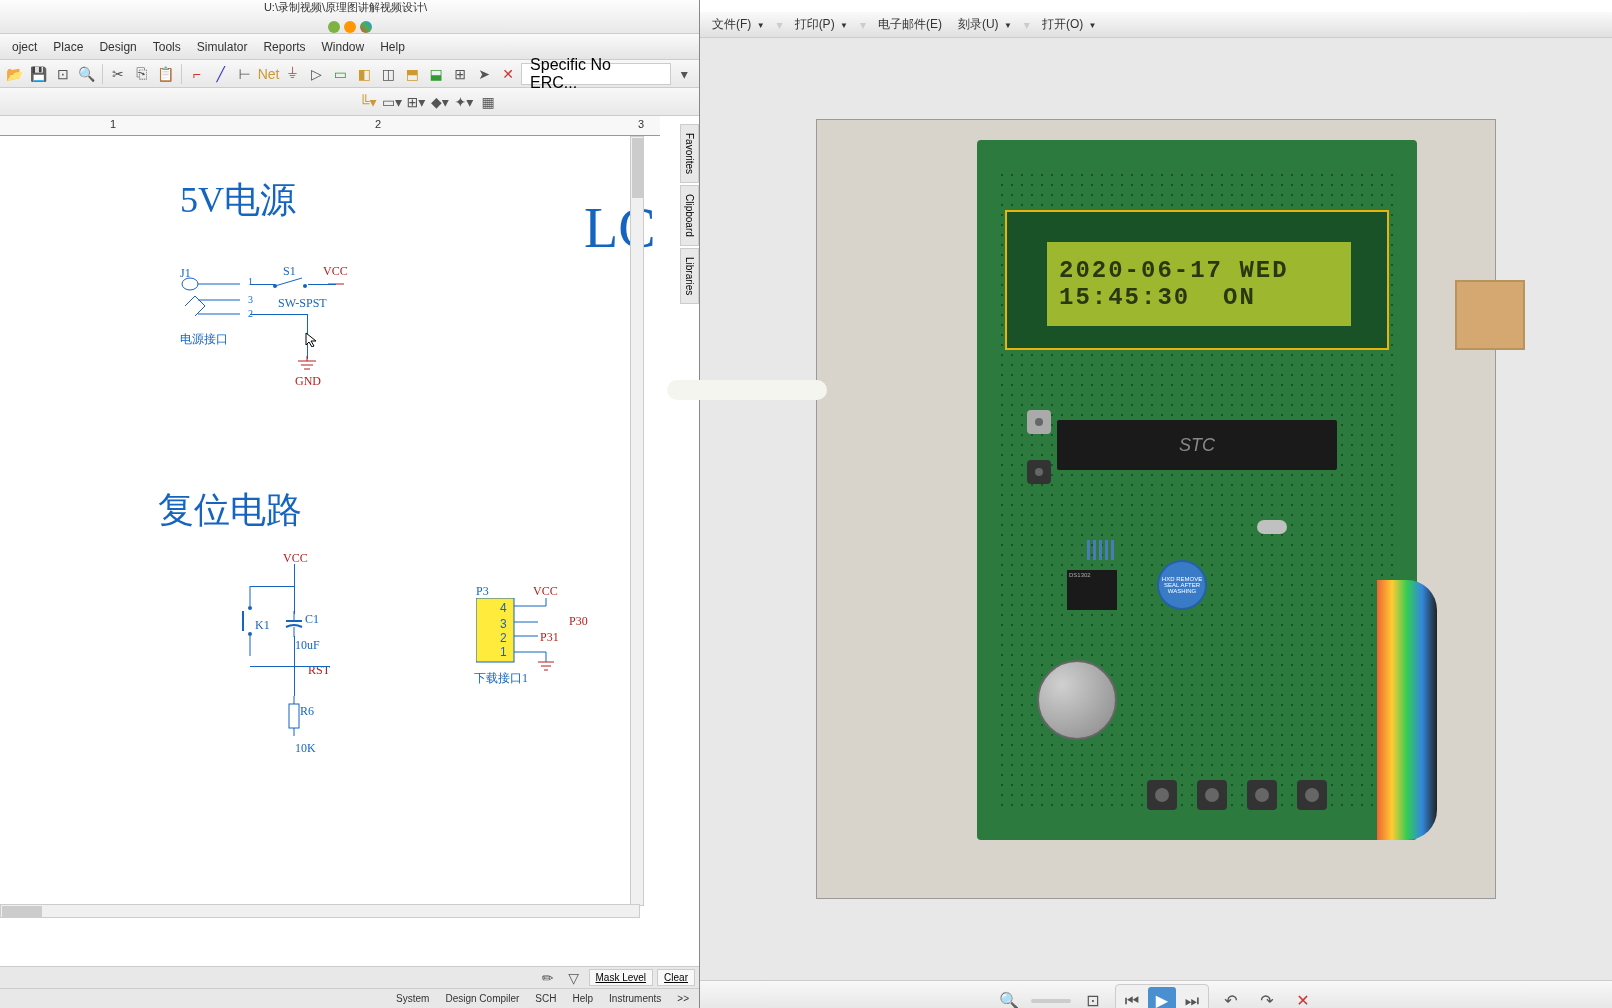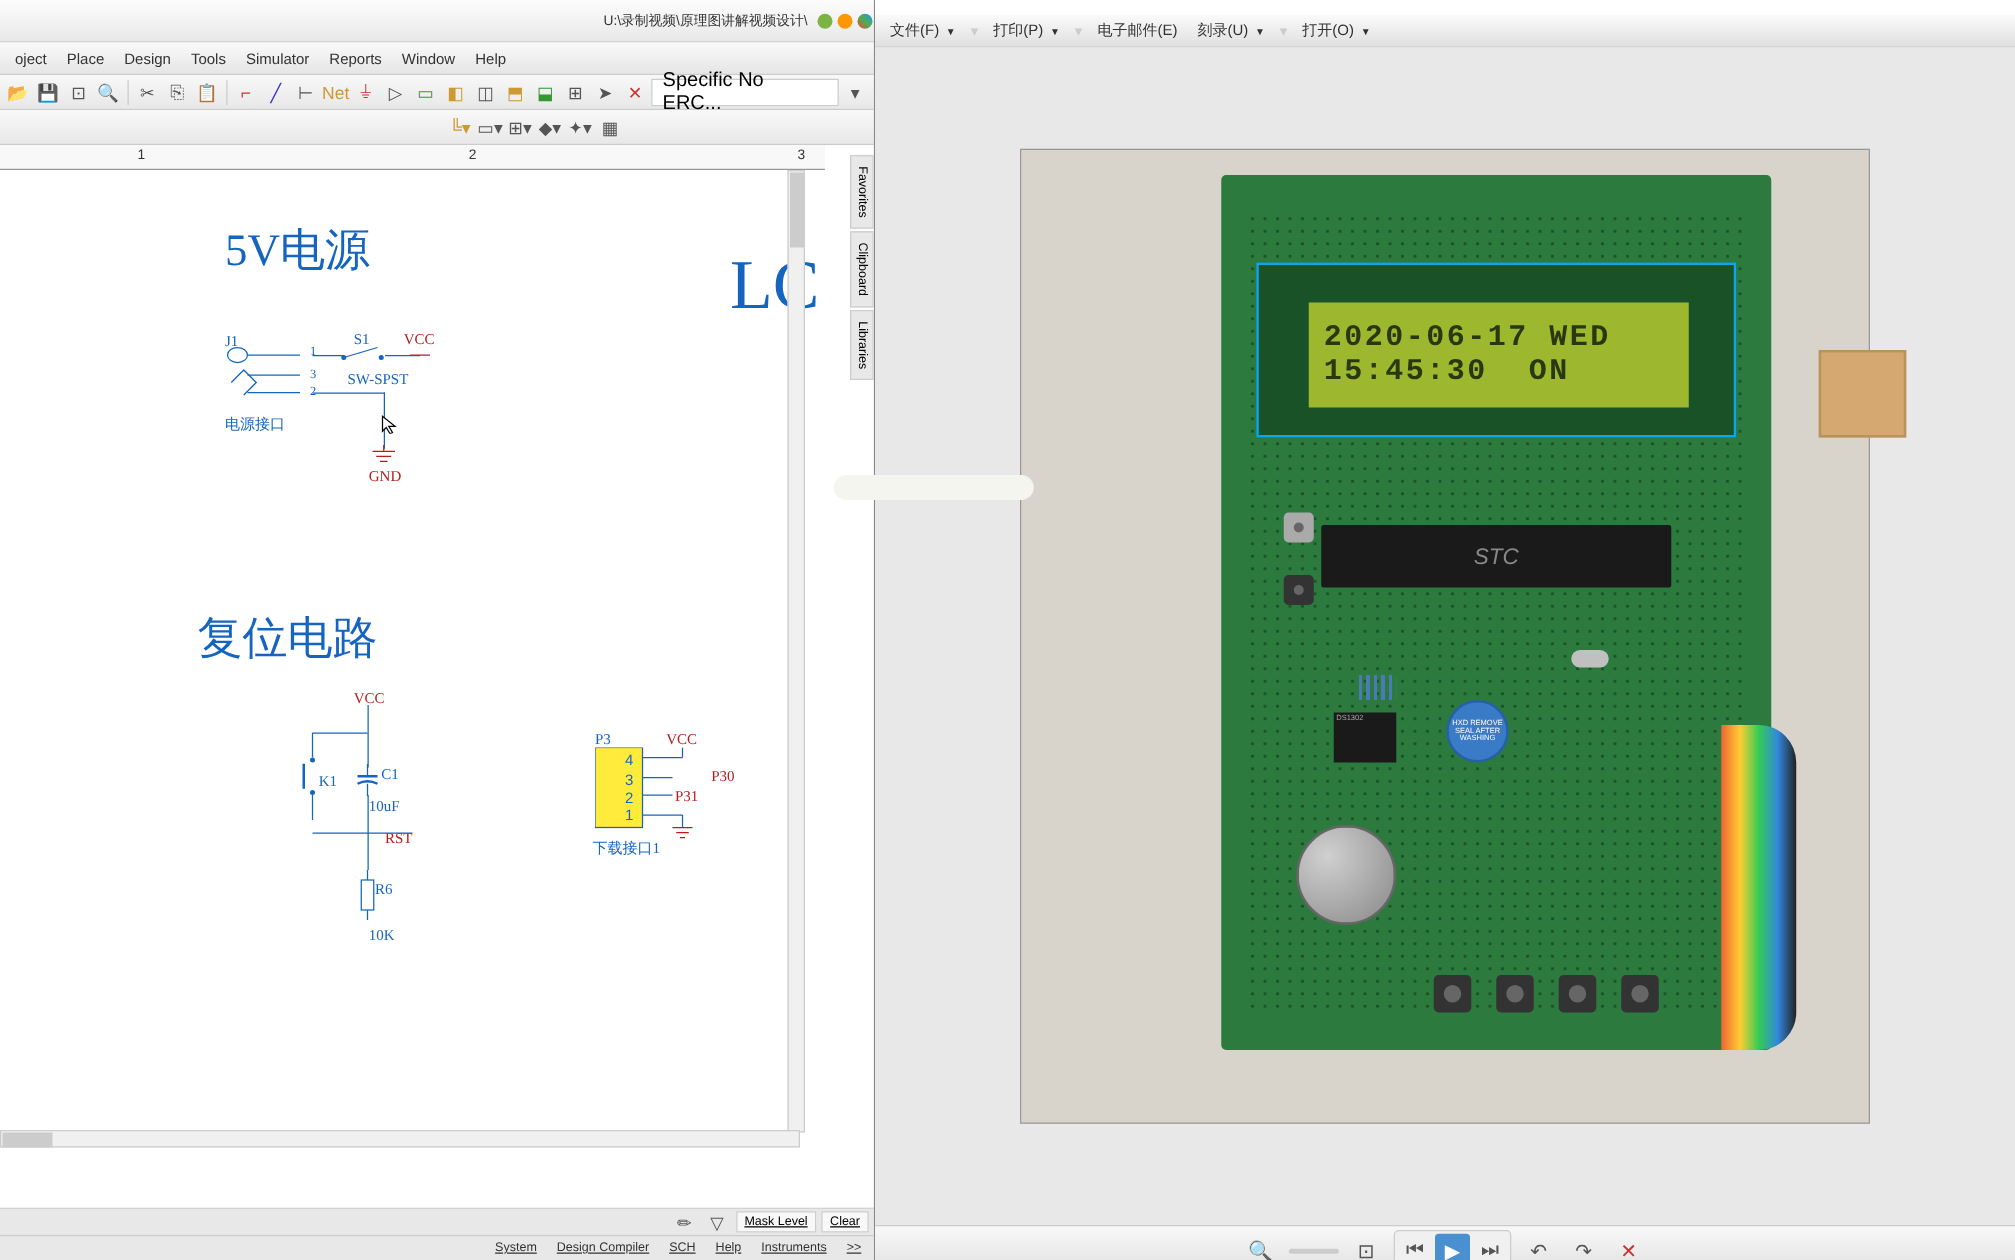--- a/index.html
+++ b/index.html
@@ -2,21 +2,21 @@
 <html><head>
   <meta charset="utf-8">
   <style>
     * { box-sizing: border-box; margin: 0; padding: 0; }
     body { font-family: "Microsoft YaHei", Arial, sans-serif; font-size: 12px; overflow: hidden; }
     .container { display: flex; width: 1612px; height: 1008px; }
     .left-pane { width: 700px; height: 100%; background: #f0f0f0; display: flex; flex-direction: column; border-right: 1px solid #888; }
     .right-pane { flex: 1; height: 100%; background: #f5f5f5; display: flex; flex-direction: column; margin-top: 12px; }
     
     
-    .title-bar { height: 34px; background: linear-gradient(#fdfdfd, #e8e8e8); display: flex; align-items: center; padding: 0 1px; border-bottom: 1px solid #ccc; }
+    .title-bar { height: 34px; background: linear-gradient(#fdfdfd, #e8e8e8); display: flex; align-items: center; padding: 0 12px; border-bottom: 1px solid #ccc; flex-direction: column; }
     .title-path { color: #333; font-size: 11px; flex: 1; text-align: right; padding-right: 8px; }
     .title-icons { display: flex; gap: 4px; }
     .dot-icon { width: 12px; height: 12px; border-radius: 50%; display: inline-block; }
     .green-dot { background: #7cb342; }
     .orange-dot { background: #ff9800; }
     .multi-dot { background: linear-gradient(45deg, #f44336, #4caf50, #2196f3); }
     
     .menu-bar { height: 26px; background: linear-gradient(#fafafa, #e5e5e5); display: flex; align-items: center; padding: 0 4px; border-bottom: 1px solid #ccc; }
     .menu-item { padding: 4px 8px; cursor: pointer; color: #333; }
     
@@ -47,34 +47,34 @@
     
     .scrollbar-v { position: absolute; right: 16px; top: 20px; width: 14px; height: 770px; background: #f0f0f0; border: 1px solid #ccc; }
     .scrollbar-thumb-v { width: 12px; height: 60px; background: #ccc; margin: 1px; position: absolute; top: 0; }
     .scrollbar-h { position: absolute; bottom: 48px; left: 0; height: 14px; width: 640px; background: #f0f0f0; border: 1px solid #ccc; }
     .scrollbar-thumb-h { height: 12px; width: 40px; background: #ccc; margin: 1px; }
     
     .bottom-bar { height: 22px; background: #e8e8e8; display: flex; align-items: center; justify-content: flex-end; padding: 0 4px; border-top: 1px solid #ccc; gap: 4px; }
     .bottom-btn { padding: 2px 6px; border: 1px solid #ccc; background: #f8f8f8; font-size: 10px; cursor: pointer; text-decoration: underline; }
     
     .status-bar { height: 20px; background: #e8e8e8; display: flex; align-items: center; justify-content: flex-end; padding: 0 4px; border-top: 1px solid #ccc; gap: 4px; }
-    .status-tab { padding: 2px 6px; font-size: 10px; cursor: pointer; color: #333; text-decoration: underline; }
+    .status-tab { padding: 2px 6px; font-size: 10px; cursor: pointer; color: #333; }
     
     
     .viewer-menu { height: 26px; background: linear-gradient(#fafafa, #e0e0e0); display: flex; align-items: center; padding: 0 8px; gap: 8px; border-bottom: 1px solid #ccc; }
     .viewer-menu-item { padding: 4px 4px; cursor: pointer; color: #333; font-size: 12px; }
     .viewer-menu-sep { color: #ccc; }
     .dropdown-arrow { font-size: 8px; margin-left: 2px; }
     
     .viewer-content { flex: 1; background: #e8e8e8; position: relative; display: flex; align-items: center; justify-content: center; }
     
     .pcb-photo { width: 680px; height: 780px; background: #d8d4cc; position: relative; border: 1px solid #999; }
     .pcb-board { position: absolute; left: 160px; top: 20px; width: 440px; height: 700px; background: #2d7a3e; border-radius: 4px; }
     .pcb-perf { position: absolute; inset: 30px 20px 30px 20px; background-image: radial-gradient(circle, #1a5228 1px, transparent 1.5px); background-size: 10px 10px; }
-    .lcd-module { position: absolute; top: 70px; left: 28px; width: 384px; height: 140px; background: #1a5228; border: 2px solid #0ea5e9; }
+    .lcd-module { position: absolute; top: 70px; left: 28px; width: 384px; height: 140px; background: #1a5228; border: 2px solid #eab308; }
     .lcd-screen { position: absolute; top: 30px; left: 40px; width: 304px; height: 84px; background: #9db82e; display: flex; flex-direction: column; justify-content: center; padding: 8px 12px; font-family: "Courier New", monospace; font-size: 24px; font-weight: bold; color: #2a3812; letter-spacing: 2px; }
     .lcd-line { white-space: pre; }
     .mcu-chip { position: absolute; top: 280px; left: 80px; width: 280px; height: 50px; background: #1a1a1a; border-radius: 2px; display: flex; align-items: center; justify-content: center; color: #888; font-style: italic; font-size: 18px; }
     .usb-cable { position: absolute; top: 260px; left: -150px; width: 160px; height: 20px; background: #f5f5f0; border-radius: 10px; }
     .buzzer { position: absolute; top: 420px; left: 180px; width: 50px; height: 50px; border-radius: 50%; background: #3a7bc8; border: 2px solid #2560a8; display: flex; align-items: center; justify-content: center; font-size: 6px; color: #fff; text-align: center; }
     .rtc-chip { position: absolute; top: 430px; left: 90px; width: 50px; height: 40px; background: #1a1a1a; font-size: 6px; color: #aaa; padding: 2px; }
     .battery { position: absolute; top: 520px; left: 60px; width: 80px; height: 80px; border-radius: 50%; background: radial-gradient(circle at 30% 30%, #d0d0d0, #888); border: 2px solid #666; }
     .button-sw { position: absolute; width: 30px; height: 30px; background: #333; border-radius: 4px; }
     .button-sw::after { content: ''; position: absolute; inset: 8px; background: #666; border-radius: 50%; }
     .gps-module { position: absolute; top: 160px; right: -30px; width: 70px; height: 70px; background: #d4a870; border: 2px solid #b8935c; }

